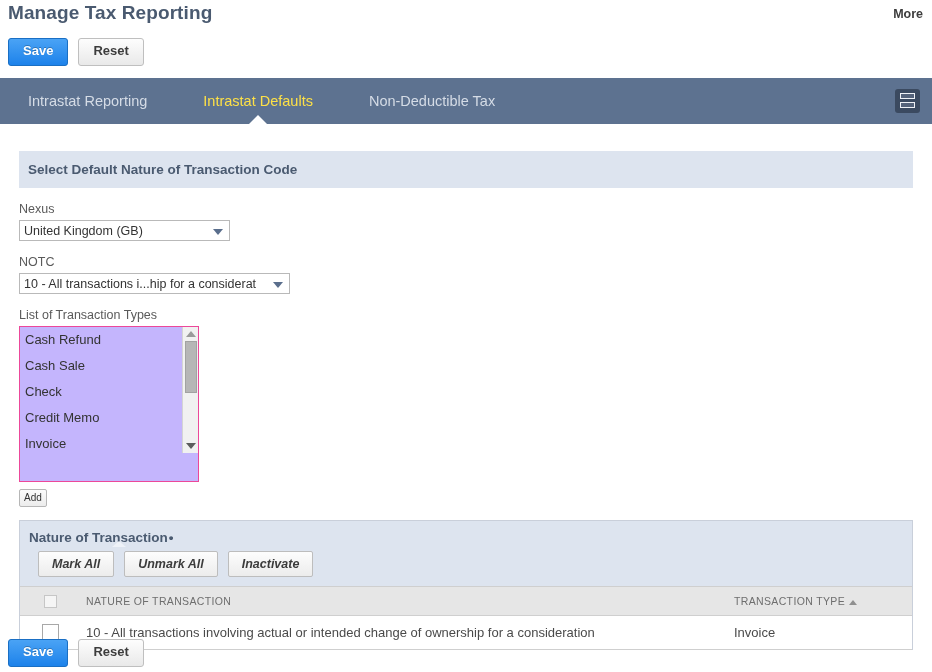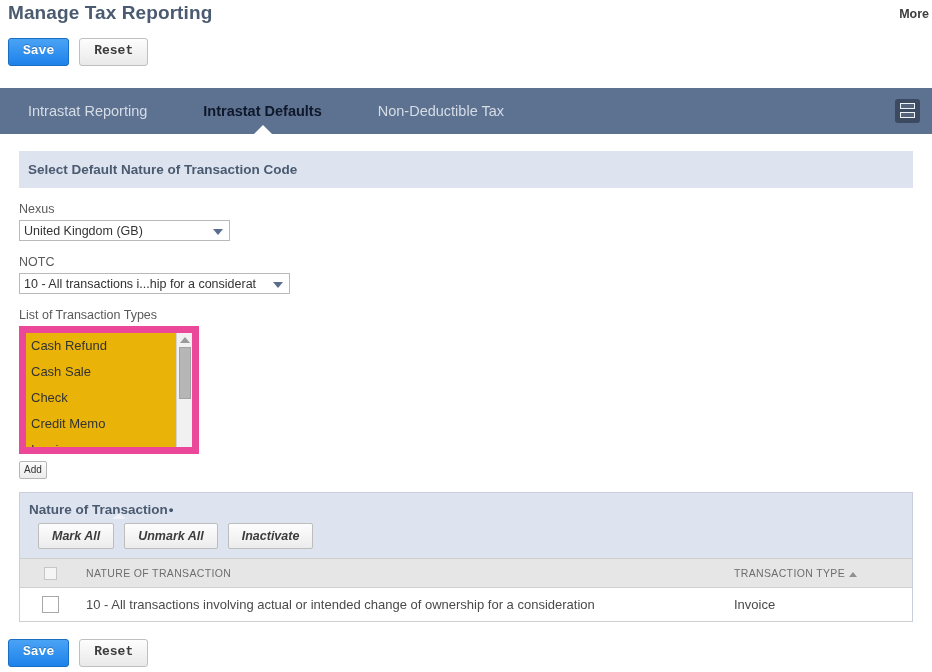--- a/index.html
+++ b/index.html
@@ -30,39 +30,39 @@
     position: absolute;
     left: 8px;
     top: 2px;
     font-size: 19px;
     font-weight: bold;
     color: #4a5a70;
     letter-spacing: 0.1px;
   }
   .more-link {
     position: absolute;
-    right: 3px;
+    right: 9px;
     top: 7px;
     font-size: 12.5px;
     font-weight: bold;
     color: #3d3d3d;
     cursor: pointer;
   }
 
   
   .btn-bar-top {
     position: absolute;
     left: 8px;
     top: 38px;
     display: flex;
     gap: 10px;
     align-items: center;
   }
   .btn {
-    font-family: Liberation Mono, monospace;
+    font-family: Liberation Sans, sans-serif;
     font-size: 13px;
     font-weight: bold;
     padding: 5px 14px 6px;
     border-radius: 3px;
     cursor: pointer;
     line-height: 1.15;
     white-space: nowrap;
   }
   .btn-primary {
     background: #2a8ff0;
@@ -74,21 +74,21 @@
   .btn-secondary {
     background-image: linear-gradient(to bottom, #fdfdfd, #e9e9e9);
     border: 1px solid #bfbfbf;
     color: #3c3c3c;
   }
 
   
   .tabstrip {
     position: absolute;
     left: 0;
-    top: 88px;
+    top: 78px;
     width: 932px;
     height: 46px;
     background: #5d7290;
   }
   .tabs {
     position: absolute;
     left: 0;
     top: 0;
     height: 46px;
     display: flex;
@@ -98,22 +98,22 @@
     color: #d5dce6;
     font-size: 14.5px;
     padding: 0 28px;
     height: 46px;
     line-height: 46px;
     cursor: pointer;
     position: relative;
     white-space: nowrap;
   }
   .tab.active {
-    color: #0f172a;
-    font-weight: bold;
+    color: #fde047;
+    font-weight: normal;
   }
   .tab.active:after {
     content: "";
     position: absolute;
     left: 50%;
     bottom: -1px;
     margin-left: -10px;
     width: 0;
     height: 0;
     border-left: 10px solid transparent;
@@ -199,23 +199,23 @@
   }
   #nexus-select { width: 211px; }
   #notc-select { width: 271px; }
 
   .field-block { margin-bottom: 13px; }
 
   
   .listbox-wrap {
     position: relative;
     width: 180px;
-    height: 128px;
-    border: 7px solid #ec4899;
-    background: #eab308;
+    height: 156px;
+    border: 1px solid #ec4899;
+    background: #c4b5fd;
     box-sizing: border-box;
     overflow: hidden;
   }
   .listbox-items {
     position: absolute;
     left: 0;
     top: 0;
     width: 163px;
   }
   .list-item {

